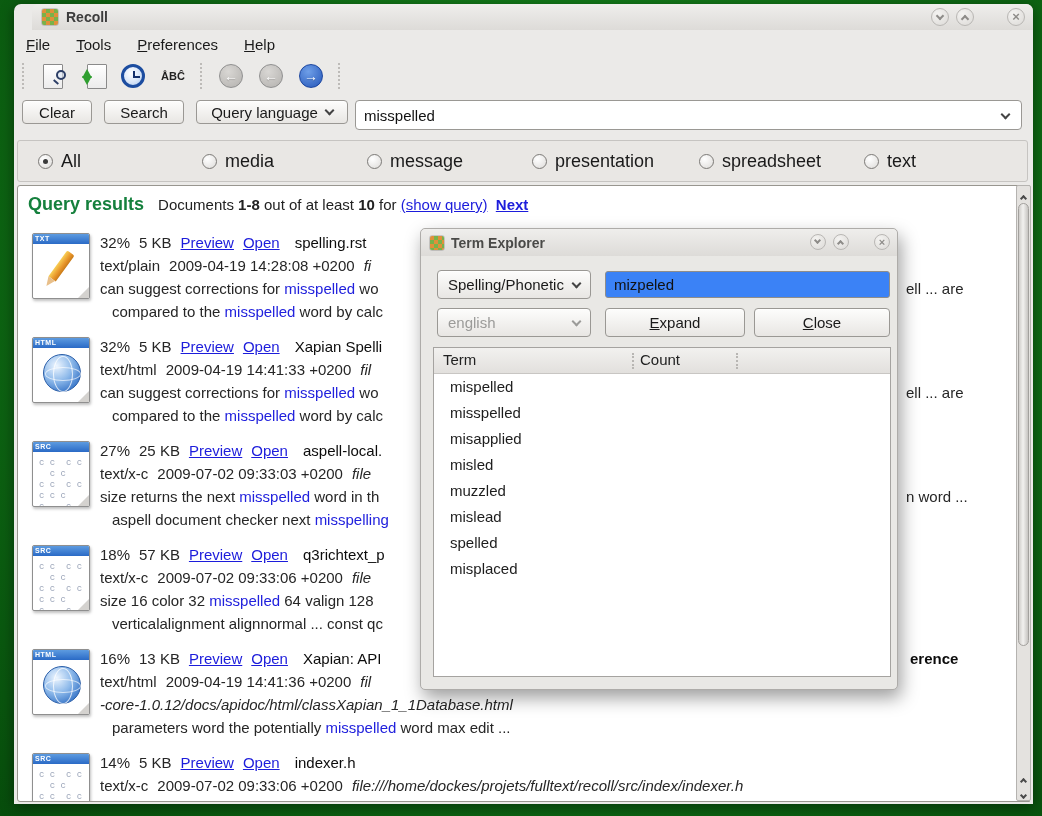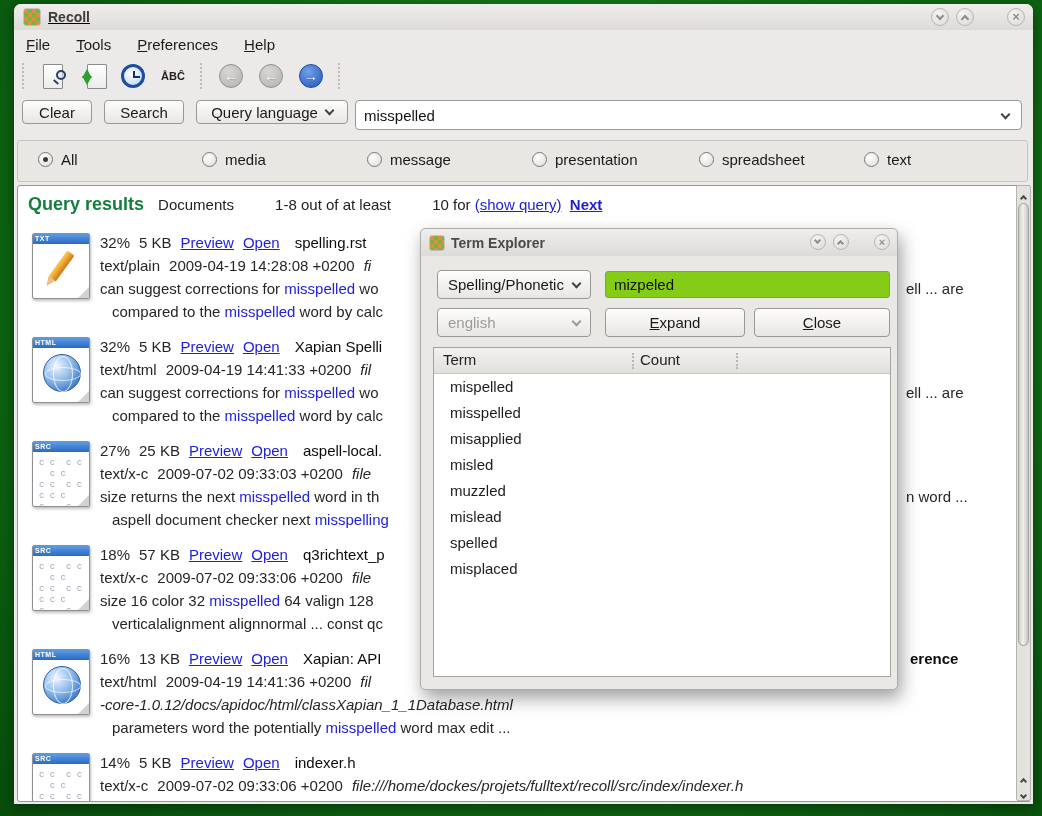--- a/index.html
+++ b/index.html
@@ -4,23 +4,23 @@
 <style>
   * { margin:0; padding:0; box-sizing:border-box; }
   html,body { width:1042px; height:816px; overflow:hidden;
     font-family:"Liberation Sans", sans-serif; }
   body { background: radial-gradient(ellipse at 55% 35%, #1c9423 0%, #117517 45%, #074d0c 100%); position:relative; }
 
   
   .window { position:absolute; left:14px; top:4px; width:1019px; height:800px;
     background:#ebeae8; border-radius:7px 7px 0 0;
     box-shadow:0 3px 14px rgba(0,0,0,.45); z-index:1; }
-  .titlebar { position:absolute; left:0; top:0; right:0; height:26px;
+  .titlebar { position:absolute; left:18px; top:0; right:0; height:26px;
     background:linear-gradient(#efeeec,#dddbd8); border-radius:7px 7px 0 0;
-    display:flex; align-items:center; padding-left:10px;text-decoration:underline; }
+    display:flex; align-items:center; padding-left:10px; }
   .app-icon { width:16px; height:16px; margin-right:8px; border-radius:2px;
     background:repeating-conic-gradient(#79b24a 0 25%, #e0903a 0 50%) 0 0/8px 8px; outline:1px solid rgba(0,0,0,.15); }
   .win-title { font-weight:bold; font-size:14px; color:#3c3c3c; }
   .winbtns { position:absolute; top:4px; right:8px; display:flex; gap:7px; }
   .circbtn { width:18px; height:18px; border-radius:50%; border:1px solid #b9b7b4;
     background:radial-gradient(circle at 35% 30%, #f4f3f1, #dcdad7); position:relative; }
   .circbtn.gap { margin-left:26px; }
   .chev { display:inline-block; width:6px; height:6px; border-right:2px solid #8e8c89; border-bottom:2px solid #8e8c89; }
   .chev.down { transform:rotate(45deg); }
   .chev.up { transform:rotate(-135deg); }
@@ -67,32 +67,32 @@
   .combo-chev { width:7px; height:7px; border-right:2px solid #444; border-bottom:2px solid #444; transform:rotate(45deg); margin-top:-3px; }
   .search-box { position:absolute; left:341px; right:11px; top:2px; height:30px; background:#fff;
     border:1px solid #9a9894; border-radius:4px; }
   .search-box input { position:absolute; left:8px; top:1px; width:calc(100% - 40px); height:26px; border:none; outline:none;
     font-size:15px; font-family:"Liberation Sans",sans-serif; color:#111; background:transparent; }
   .search-box .combo-chev { position:absolute; right:12px; top:13px; }
 
   
   .filter-panel { position:absolute; left:3px; right:5px; top:136px; height:42px;
     background:#e9e7e4; border:1px solid #c6c4c1; border-radius:3px; }
-  .radio-opt { position:absolute; top:10px; display:flex; align-items:center; gap:8px; font-size:15px; color:#1a1a1a; }
+  .radio-opt { position:absolute; top:10px; display:flex; align-items:center; gap:8px; font-size:18px; color:#1a1a1a; }
   .radio-circ { width:15px; height:15px; border-radius:50%; border:1px solid #7c7a77;
     background:radial-gradient(circle at 35% 30%, #ffffff, #dddbd8); position:relative; }
   .radio-circ.sel::after { content:""; position:absolute; left:4px; top:4px; width:5px; height:5px; border-radius:50%; background:#3a3a3a; }
 
   
   .results { position:absolute; left:3px; top:181px; width:1013px; bottom:2px;
     background:#fff; border:1px solid #98968f; border-radius:3px 0 0 3px; overflow:hidden; }
   .res-header { position:absolute; left:10px; top:8px; display:flex; align-items:baseline; gap:10px; white-space:nowrap; }
   .res-title { font-size:18px; font-weight:bold; color:#15803d; margin-right:4px; }
   .res-sub { font-size:15px; color:#222; }
-  .b { font-weight:normal;margin-left:37px; }
+  .b { font-weight:bold; }
   .lnk { color:#1c1cdb; text-decoration:underline; }
   .lnk.bold { font-weight:bold; }
   .result-row { position:absolute; left:6px; right:0; height:104px; font-size:15px; color:#262626; white-space:nowrap; }
   .doc-icon { position:absolute; left:8px; top:4px; width:58px; height:66px; background:#fff;
     border:1px solid #8f8f8f; border-radius:2px; box-shadow:1px 2px 3px rgba(0,0,0,.25); overflow:hidden; }
   .doc-badge { height:10px; background:linear-gradient(#5d9be0,#2a6ac6); color:#fff; font-size:7px; font-weight:bold;
     line-height:10px; padding-left:2px; letter-spacing:.5px; }
   .doc-fold { position:absolute; right:-1px; bottom:-1px; width:0; height:0;
     border-left:13px solid transparent; border-bottom:13px solid #d4d2cf; }
   .g-pencil { position:absolute; left:24px; top:16px; width:9px; height:32px; border-radius:2px 2px 0 0;
@@ -136,21 +136,21 @@
   .dlg-btns { position:absolute; right:7px; top:5px; display:flex; gap:7px; }
   .dlg-btns .circbtn { width:16px; height:16px; }
   .dlg-btns .circbtn .chev { left:4px; top:3px; width:5px; height:5px; }
   .dlg-btns .circbtn .chev.up { top:6px; }
   .dlg-btns .circbtn .xglyph { font-size:11px; line-height:15px; }
   .dlg-btns .circbtn.gap { margin-left:18px; }
   .dlg-combo { position:absolute; left:16px; width:154px; height:29px; padding:0 10px; justify-content:space-between; font-size:15px; }
   #mode-combo { top:41px; }
   #lang-combo { top:79px; color:#9b9b99; }
   #lang-combo .combo-chev { border-color:#9b9b99; }
-  .dlg-input { position:absolute; left:184px; top:42px; width:285px; height:27px; background:#84cc16;
+  .dlg-input { position:absolute; left:184px; top:42px; width:285px; height:27px; background:#3b82f6;
     border:1px solid #8f8d8a; border-radius:3px; }
   .dlg-input input { width:100%; height:100%; border:none; outline:none; background:transparent;
     padding-left:8px; font-size:15px; font-family:"Liberation Sans",sans-serif; color:#111; }
   .dlg-btn { position:absolute; top:79px; height:29px; font-size:15px; }
   #expand-btn { left:184px; width:140px; }
   #close-btn { left:333px; width:136px; }
   .dlg-table { position:absolute; left:12px; top:118px; width:458px; height:330px;
     background:#fff; border:1px solid #a5a3a0; }
   .tbl-head { position:absolute; left:0; top:0; right:0; height:26px;
     background:linear-gradient(#f2f1ef,#e2e0dd); border-bottom:1px solid #c8c6c3;

